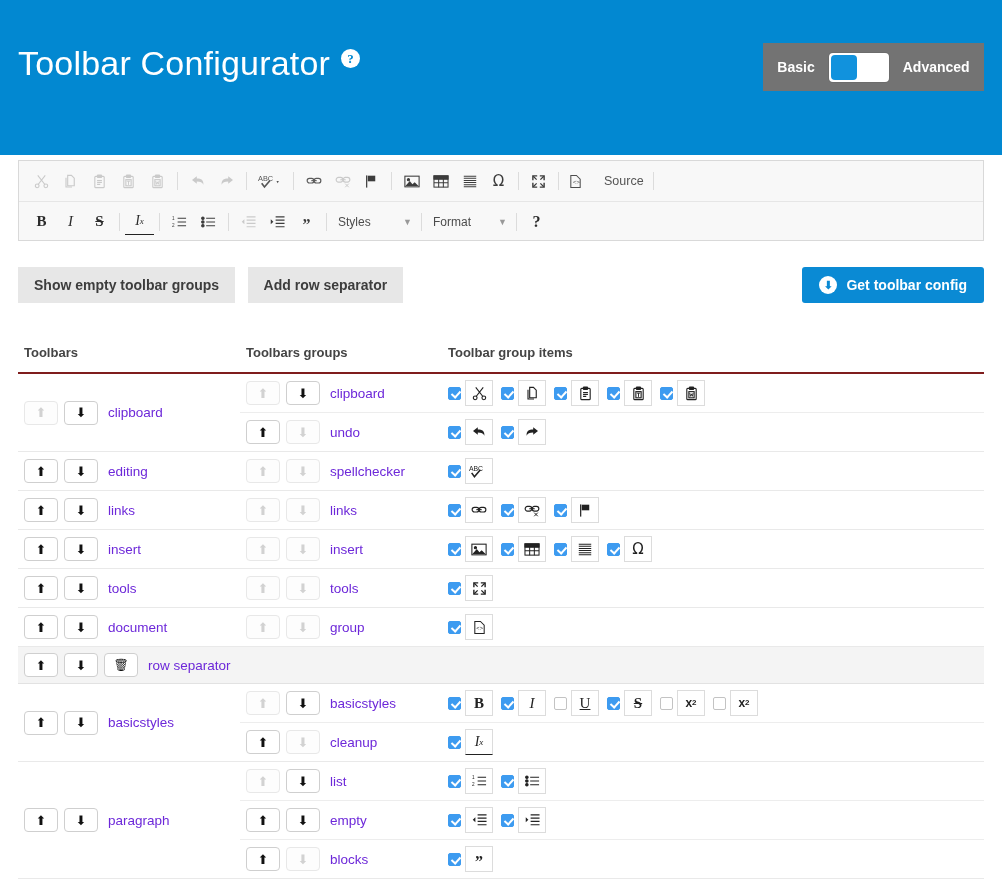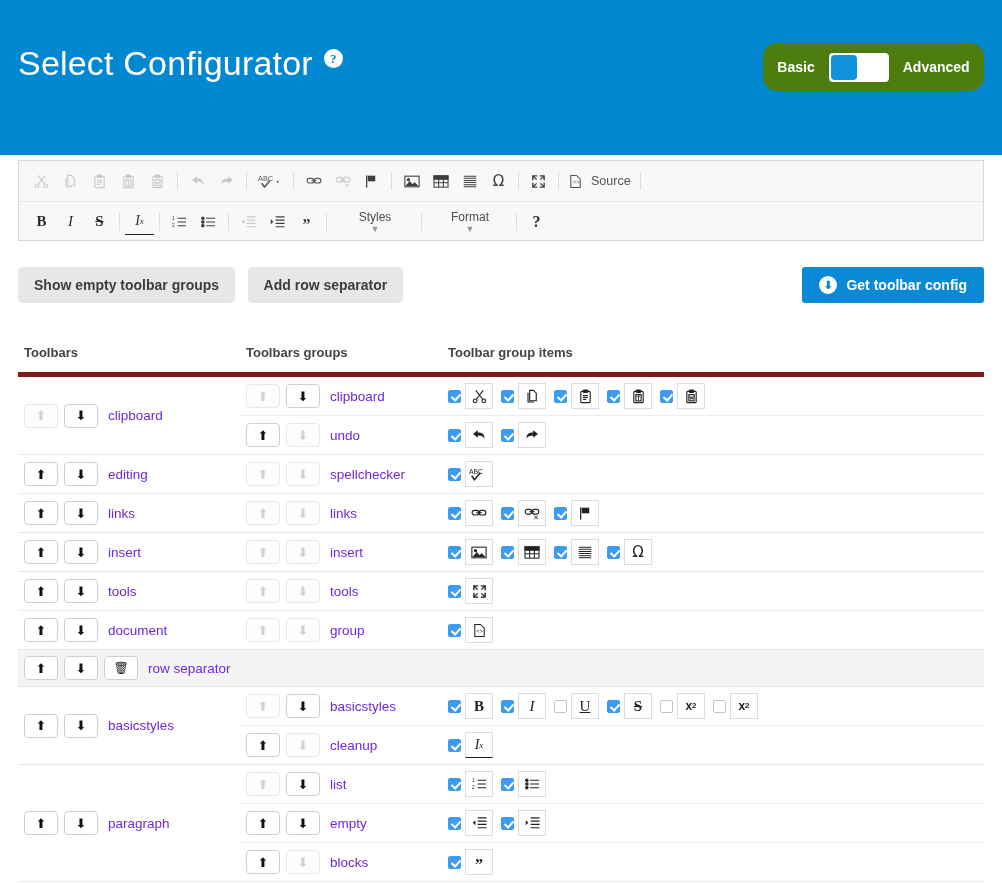--- a/index.html
+++ b/index.html
@@ -44,22 +44,22 @@
     content:""; position:absolute;
     left:50%; margin-left:-9px; bottom:-9px;
     border-left:9px solid transparent;
     border-right:9px solid transparent;
     border-top:10px solid #faeec0;
   }
 
   .switch-panel {
     position:absolute; left:763px; top:43px;
     width:221px; height:48px;
-    background:#4d7c0f;
-    border-radius:14px;
+    background:#737373;
+    border-radius:0;
     display:flex; align-items:center; justify-content:center;
     gap:14px;
   }
   .switch-label {
     font-size:14px; font-weight:bold; color:#fff;
   }
   .switch-track {
     width:60px; height:29px;
     background:#fff; border-radius:4px;
     border:2px solid #fff;
@@ -88,39 +88,39 @@
     width:29px; height:26px;
     display:flex; align-items:center; justify-content:center;
     font-size:15px; color:#4c4c4c; cursor:pointer;
     line-height:1;
   }
   .tb-btn.dim { color:#cacaca; cursor:default; }
   .tb-sep {
     width:1px; height:18px; background:#dcdcdc; margin:0 5px;
   }
   .tb-src {
-    display:flex; align-items:center; gap:8px;
+    display:flex; align-items:center; gap:21px;
     font-size:12.5px; color:#555; cursor:pointer; padding:0 4px;
   }
   .tb-combo {
     display:flex; align-items:center; justify-content:space-between;
     width:84px; height:24px; padding:0 4px 0 6px;
-    font-size:12px; color:#4c4c4c; cursor:pointer;flex-direction:column;
+    font-size:12px; color:#4c4c4c; cursor:pointer;
   }
   .tb-combo .caret { color:#999; font-size:9px; }
   .tb-btn svg { display:block; }
 
   
   .actions {
     position:absolute; left:18px; top:267px; width:966px; height:36px;
   }
   .btn-gray {
     display:inline-flex; align-items:center; justify-content:center;
     height:36px; padding:0 16px;
-    background:#e7e7e7; border:none; border-radius:5px;
+    background:#e7e7e7; border:none; border-radius:0;
     font-family:"Liberation Sans", sans-serif;
     font-size:14px; font-weight:bold; color:#3d3d3d;
     cursor:pointer; margin-right:8px; vertical-align:top;
   }
   .btn-blue {
     position:absolute; right:0; top:0;
     display:inline-flex; align-items:center; gap:9px;
     height:36px; padding:0 17px;
     background:#0a8ad4; border:none; border-radius:3px;
     font-family:"Liberation Sans", sans-serif;
@@ -139,21 +139,21 @@
     width:966px;
     border-collapse:collapse;
   }
   .tbl col.c1 { width:222px; }
   .tbl col.c2 { width:202px; }
   .tbl col.c3 { width:542px; }
 
   .tbl th {
     text-align:left; font-size:13px; font-weight:bold; color:#444;
     padding:0 0 12px 6px;
-    border-bottom:5px solid #7f1d1d;
+    border-bottom:2px solid #7f1d1d;
   }
   .tbl td {
     border-bottom:1px solid #e9e9e9;
     padding:6px 0 6px 6px;
     vertical-align:middle;
   }
   .tbl td.sub { border-bottom:1px solid #ededed; }
   .row-sep td {
     background:#f4f4f4;
     border-top:1px solid #e2e2e2;
@@ -210,21 +210,21 @@
   .rmfmt-g { font-family:"Liberation Serif", serif; font-style:italic; font-size:14px; border-bottom:1.5px solid #222; padding-bottom:0px;}
   .quote-g { font-family:"Liberation Serif", serif; font-weight:bold; font-size:16px; line-height:.6; padding-top:6px; }
   .omega-g { font-family:"DejaVu Sans", sans-serif; font-size:15px; }
   .qmark-g { font-family:"Liberation Serif", serif; font-weight:bold; font-size:16px; }
 </style>
 </head>
 <body>
 
 <div class="header">
   <div class="page-title">
-    <span>Select Configurator</span><span class="help-badge">?</span>
+    <span>Toolbar Configurator</span><span class="help-badge">?</span>
   </div>
 
 
   <div class="switch-panel">
     <span class="switch-label">Basic</span>
     <div class="switch-track">
       <div class="switch-knob"></div>
     </div>
     <span class="switch-label">Advanced</span>
   </div>

